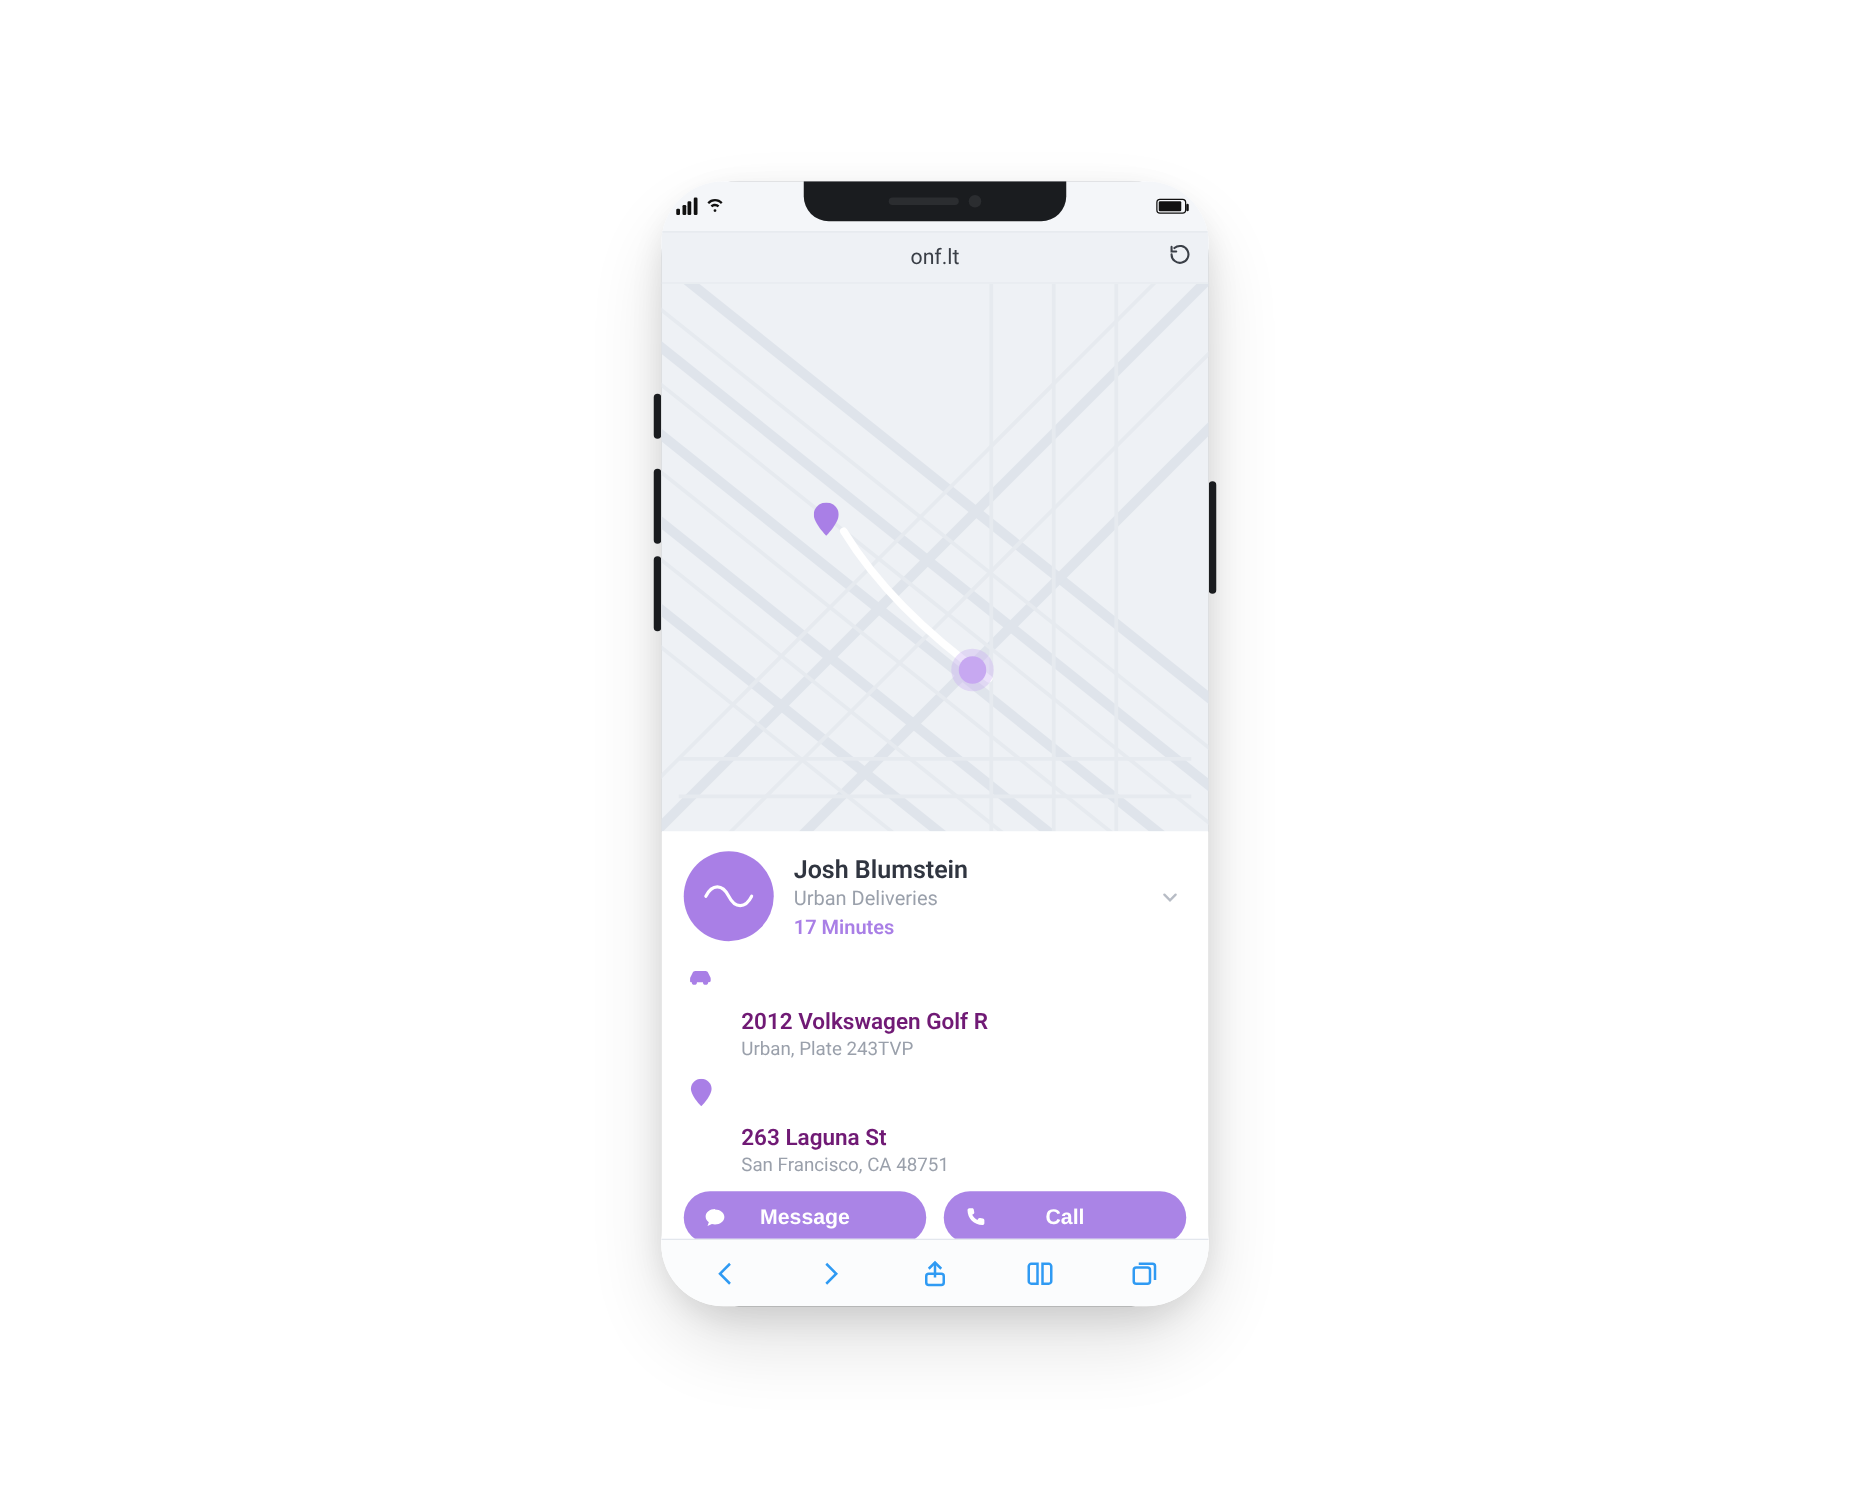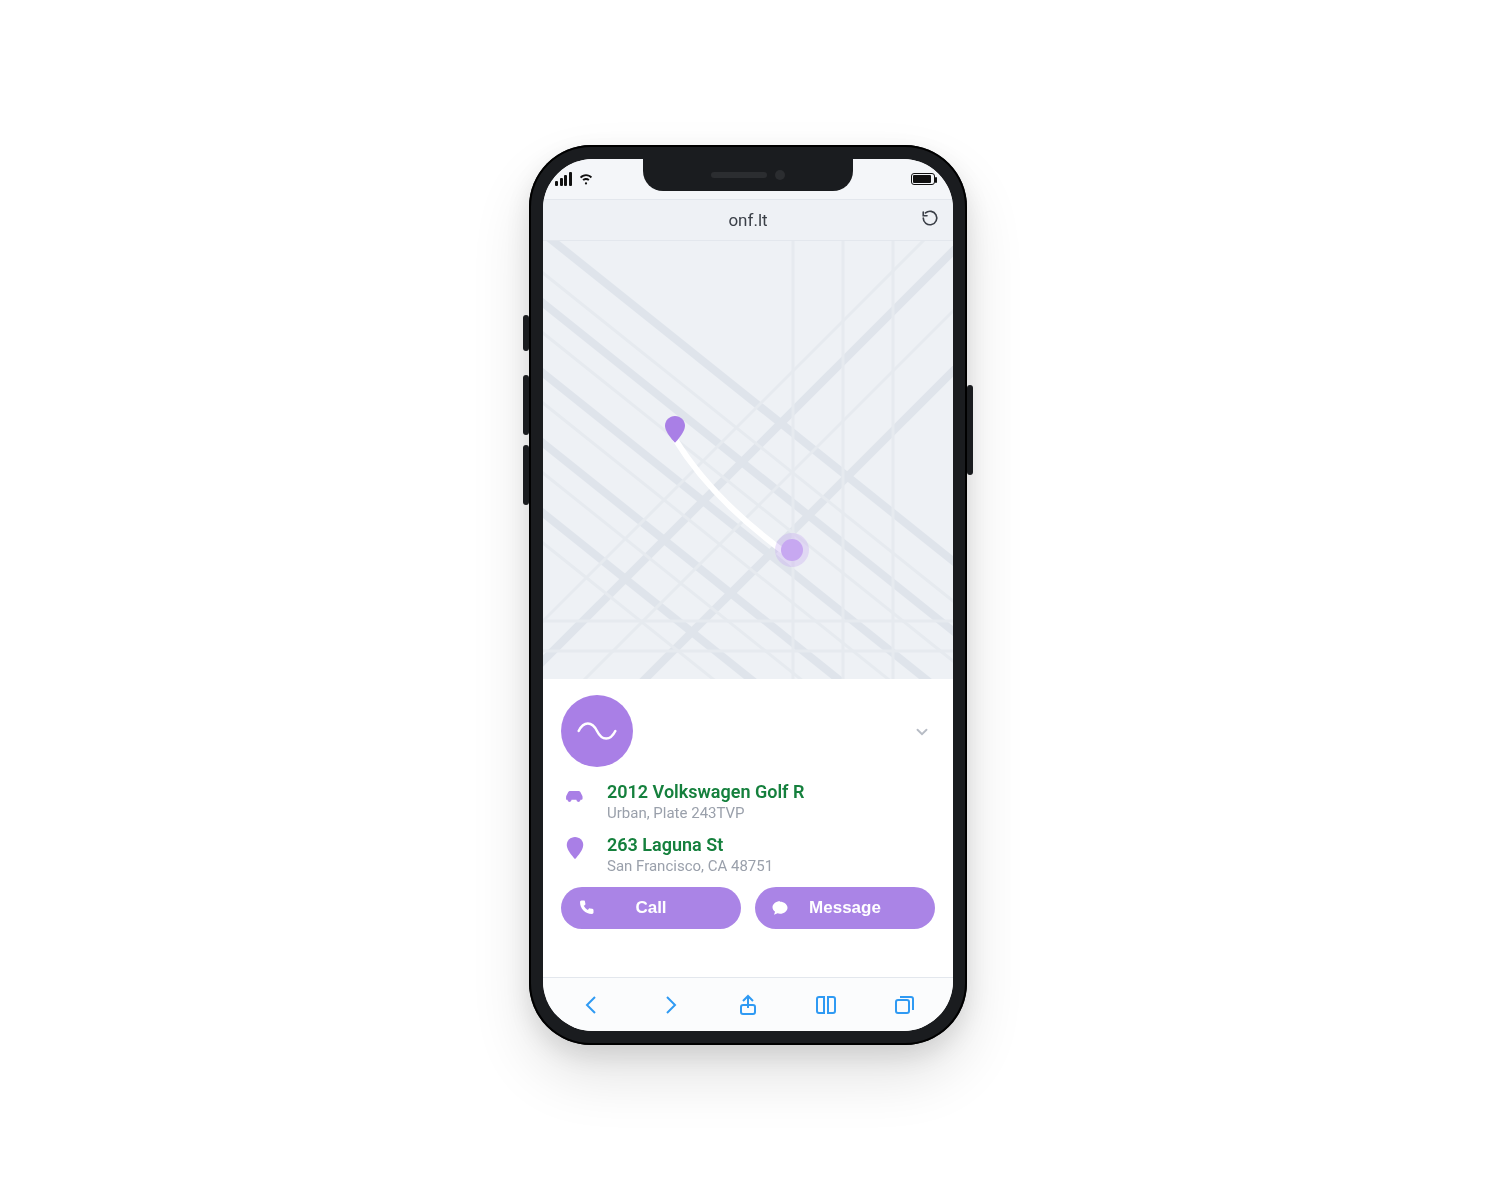--- a/index.html
+++ b/index.html
@@ -17,21 +17,20 @@
   .phone {
     position: relative;
     width: 438px;
     height: 900px;
     background: #1a1c1f;
     border-radius: 62px;
     box-shadow:
       0 30px 60px rgba(0,0,0,.12),
       0 10px 25px rgba(0,0,0,.10),
       inset 0 0 0 2px #000;
-    padding: 14px;
   }
   .phone::before,
   .phone::after {
     content: "";
     position: absolute;
     background: #1a1c1f;
   }
   
   .btn-l1, .btn-l2, .btn-l3, .btn-r {
     position: absolute;
@@ -167,21 +166,21 @@
 
   .info-row {
     display:flex; align-items:flex-start; gap:18px;
     margin-bottom: 12px;
   }
   .info-icon {
     width: 28px; display:flex; align-items:center; justify-content:center;
     color:#a97fe6; flex-shrink:0; padding-top:3px;
   }
   .info-icon svg { width:22px; height:22px; }
-  .info-text .line1 { font-size:18px; font-weight:600; color:#15803d; }
+  .info-text .line1 { font-size:18px; font-weight:600; color:#701a75;margin-top:40px; }
   .info-text .line2 { font-size:15px; color:#9aa0ab; margin-top:2px; }
 
   .actions {
     display:flex; gap:14px; margin-top:6px;
   }
   .actbtn {
     flex:1;
     background:#aa84e6;
     color:#fff;
     border:none;
@@ -294,20 +293,25 @@
     </div>
 
     <div class="card">
 
       <div class="driver-row">
         <div class="avatar">
           <svg viewBox="0 0 48 24" fill="none" stroke="#fff" stroke-width="3" stroke-linecap="round">
             <path d="M2 12c6-12 16-12 22 0s16 12 22 0"></path>
           </svg>
         </div>
+        <div class="driver-info">
+          <div class="driver-name">Josh Blumstein</div>
+          <div class="driver-sub">Urban Deliveries</div>
+          <div class="driver-eta">17 Minutes</div>
+        </div>
         <span class="chev">
           <svg viewBox="0 0 24 24" fill="none" stroke="currentColor" stroke-width="2.5" stroke-linecap="round">
               <polyline points="6 9 12 15 18 9"></polyline>
             </svg>
         </span>
       </div>
 
       <div class="info-row">
         <div class="info-icon">
           <svg viewBox="0 0 32 18" fill="#a97fe6">
@@ -326,36 +330,36 @@
               <path d="M12 0C5.4 0 0 5.2 0 11.6 0 20 12 32 12 32s12-12 12-20.4C24 5.2 18.6 0 12 0Z"></path>
             </svg>
         </div>
         <div class="info-text">
           <div class="line1">263 Laguna St</div>
           <div class="line2">San Francisco, CA 48751</div>
         </div>
       </div>
 
       <div class="actions">
+        <button class="actbtn">
+          <span class="bicon">
+            <svg viewBox="0 0 24 24" fill="#fff">
+                <path d="M12 3C6.5 3 2 6.6 2 11c0 2.4 1.3 4.5 3.4 6L4 21l4.7-2c1 .3 2.1.5 3.3.5 5.5 0 10-3.6 10-8s-4.5-8-10-8Z"></path>
+              </svg>
+          </span>
+          <span>Message</span>
+        </button>
         <button class="actbtn">
           <span class="bicon">
             <svg viewBox="0 0 24 24" fill="#fff">
                 <path d="M6 2c-1 0-2 1-2 2 0 9 7 16 16 16 1 0 2-1 2-2v-3c0-1-.7-1.7-1.6-1.9l-3-.6c-.8-.2-1.6.2-2 .9l-.8 1.3c-2.4-1.2-4.4-3.2-5.6-5.6l1.3-.8c.7-.4 1.1-1.2.9-2l-.6-3C10.7 2.7 10 2 9 2H6Z"></path>
               </svg>
           </span>
           <span>Call</span>
         </button>
-        <button class="actbtn">
-          <span class="bicon">
-            <svg viewBox="0 0 24 24" fill="#fff">
-                <path d="M12 3C6.5 3 2 6.6 2 11c0 2.4 1.3 4.5 3.4 6L4 21l4.7-2c1 .3 2.1.5 3.3.5 5.5 0 10-3.6 10-8s-4.5-8-10-8Z"></path>
-              </svg>
-          </span>
-          <span>Message</span>
-        </button>
       </div>
 
     </div>
 
     <div class="toolbar">
       <span class="tb">
         <svg viewBox="0 0 24 24">
             <polyline points="15 4 7 12 15 20"></polyline>
           </svg>
       </span>

